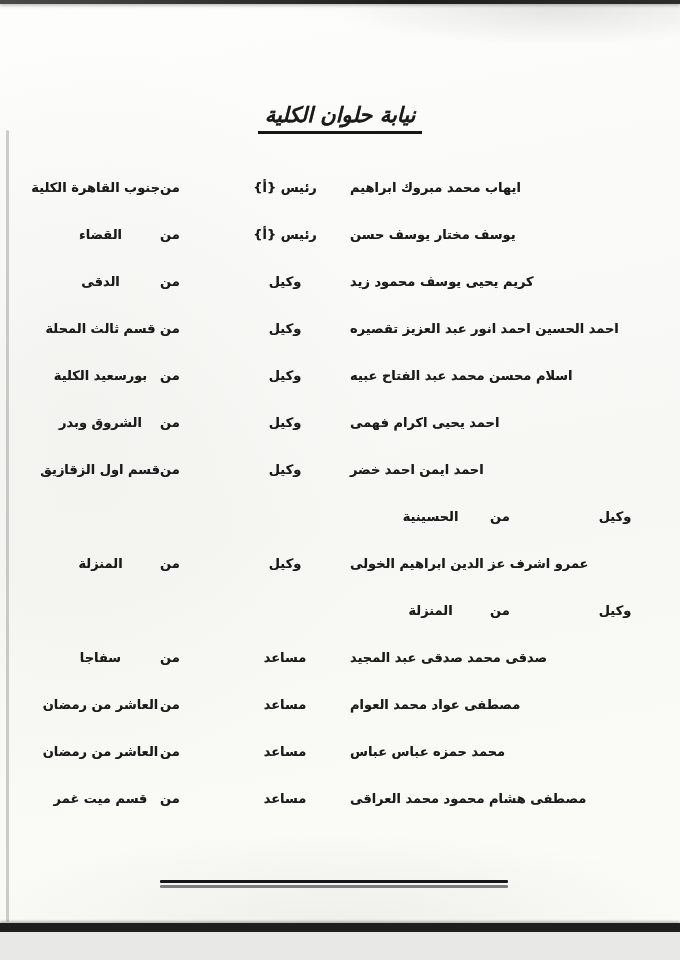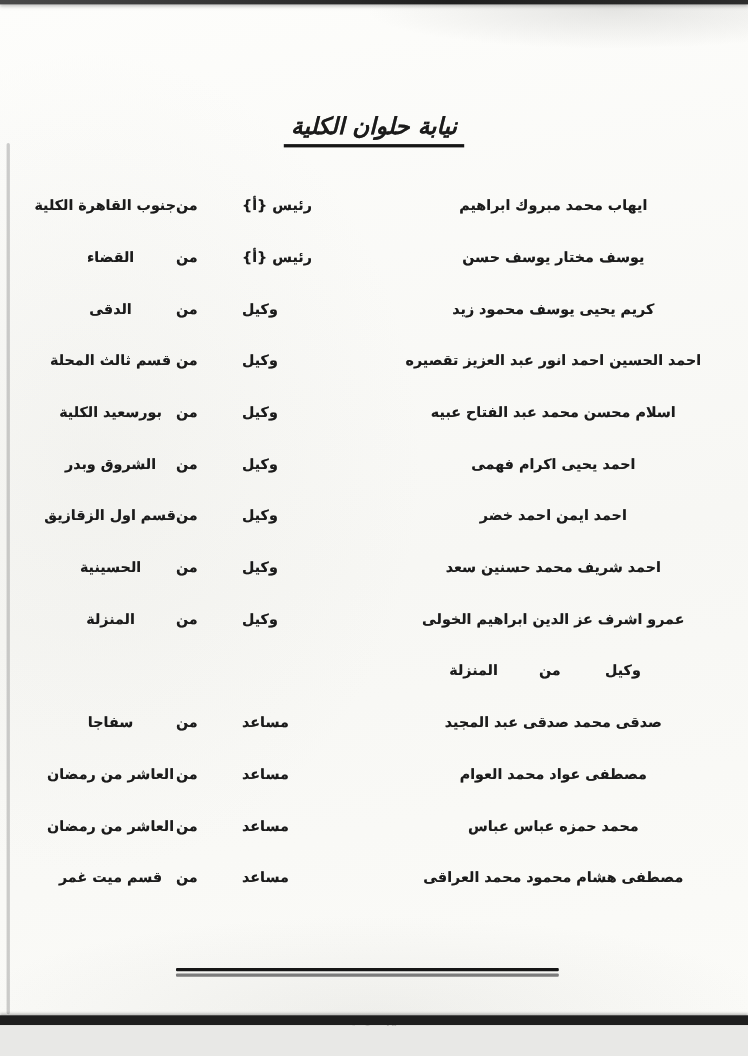--- a/index.html
+++ b/index.html
@@ -45,22 +45,22 @@
   }
 
   .rows { margin-top: 30px; }
   .row {
     display: flex; direction: rtl; align-items: center;
     height: 47px;
     font-size: 13px; font-weight: bold;
     text-shadow: 0 0 0.5px rgba(20,20,20,0.5);
   }
   .cell { white-space: nowrap; }
-  .cell.name { flex: 0 0 330px; text-align: center; padding-right: 24px; }
-  .cell.role { flex: 0 0 130px; text-align: left; }
+  .cell.name { flex: 0 0 330px; text-align: left; padding-right: 24px; }
+  .cell.role { flex: 0 0 130px; text-align: center; }
   .cell.from { flex: 0 0 60px;  text-align: left; }
   .cell.loc  { flex: 0 0 160px; text-align: center; padding-left: 41px; }
 
   .divider { margin: 58px 0 0 160px; width: 348px; }
   .divider .line-black { height: 3px; background: #161616; border-radius: 1px; }
   .divider .line-gray  { height: 3px; background: #7c7c7c; margin-top: 2px; border-radius: 1px; }
 
   .footer {
     margin-top: 41px;
     display: flex; justify-content: center; align-items: flex-start; gap: 4px;
@@ -125,21 +125,20 @@
   </div>
 
   <div class="row">
     <div class="cell name">احمد ايمن احمد خضر</div>
     <div class="cell role">وكيل</div>
     <div class="cell from">من</div>
     <div class="cell loc">قسم اول الزقازيق</div>
   </div>
 
   <div class="row">
-    <div class="cell name">احمد شريف محمد حسنين سعد</div>
     <div class="cell role">وكيل</div>
     <div class="cell from">من</div>
     <div class="cell loc">الحسينية</div>
   </div>
 
   <div class="row">
     <div class="cell name">عمرو اشرف عز الدين ابراهيم الخولى</div>
     <div class="cell role">وكيل</div>
     <div class="cell from">من</div>
     <div class="cell loc">المنزلة</div>

